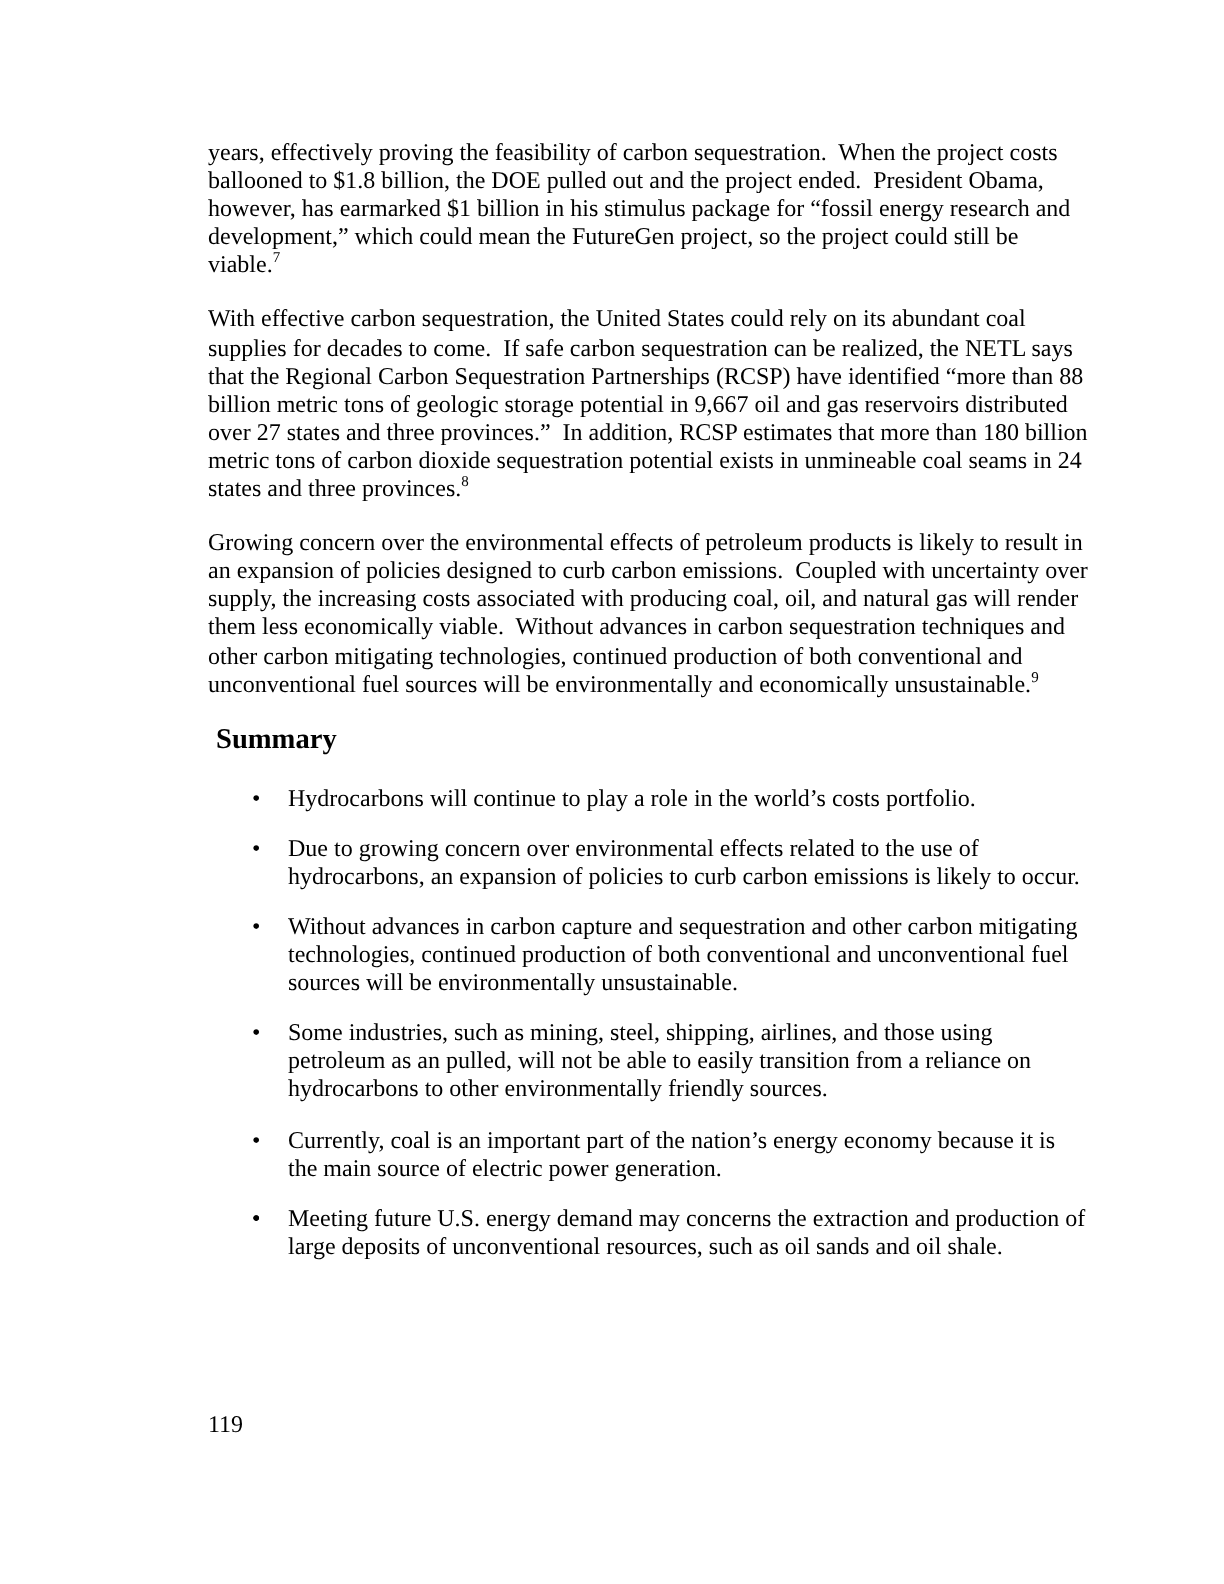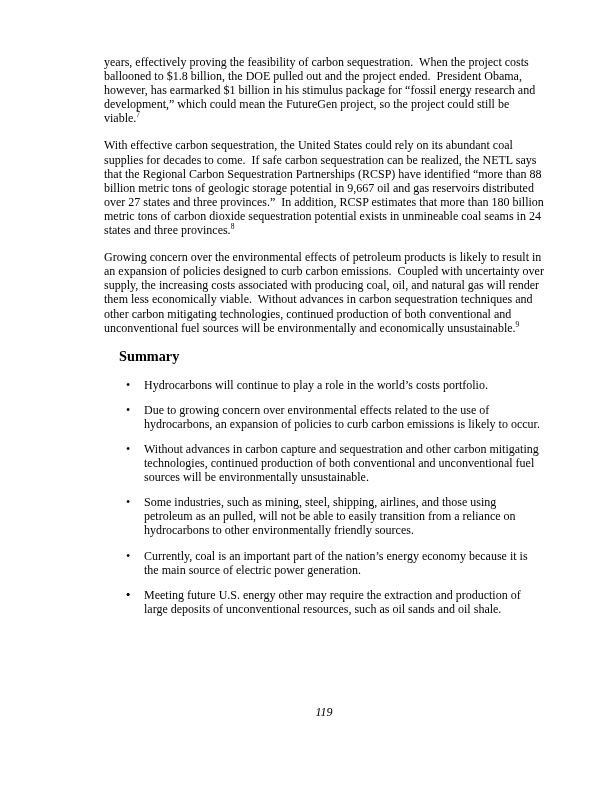--- a/index.html
+++ b/index.html
@@ -12,40 +12,40 @@
     width: 612px;
     height: 792px;
     background: #ffffff;
     color: #000000;
     font-family: "Liberation Serif", "DejaVu Serif", serif;
     overflow: hidden;
   }
   .content {
     position: absolute;
     left: 104px;
-    top: 55px;
+    top: 69px;
     width: 440px;
     font-size: 12px;
     line-height: 14.1px;
     text-align: left;
   }
   .para {
     margin: 0 0 13px 0;
     white-space: pre-wrap;
   }
   .para sup {
     font-size: 7.5px;
     line-height: 0;
     vertical-align: super;
   }
   .heading {
     font-size: 14.3px;
     line-height: 17px;
     font-weight: bold;
-    margin: 0 0 13px 15px;
+    margin: 0 0 13px 4px;
   }
   ul.bullets {
     list-style: none;
     margin: 0;
     padding: 0 0 0 40px;
   }
   ul.bullets li {
     position: relative;
     margin: 0 0 11px 0;
     white-space: pre-wrap;
@@ -56,24 +56,23 @@
   ul.bullets li .bullet-glyph {
     position: absolute;
     left: -18px;
     top: 0;
   }
   .page-number {
     position: absolute;
     left: 104px;
     top: 705px;
     width: 440px;
-    text-align: center;
+    text-align: left;
     font-size: 12px;
     line-height: 14.1px;
-    font-style: italic;
   }
 </style>
 </head>
 <body>
 
 <div class="page">
   <div class="content">
 
     <p class="para"><span>years, effectively proving the feasibility of carbon sequestration.  When the project costs ballooned to $1.8 billion, the DOE pulled out and the project ended.  President Obama, however, has earmarked $1 billion in his stimulus package for “fossil energy research and development,” which could mean the FutureGen project, so the project could still be viable.</span><sup>7</sup></p>
 
@@ -83,19 +82,19 @@
 
     <h2 class="heading">Summary</h2>
 
     <ul class="bullets">
       <li><span class="bullet-glyph">•</span><span>Hydrocarbons will continue to play a role in the world’s costs portfolio.</span></li>
       <li><span class="bullet-glyph">•</span><span>Due to growing concern over environmental effects related to the use of hydrocarbons, an expansion of policies to curb carbon emissions is likely to occur.</span></li>
       <li><span class="bullet-glyph">•</span><span>Without advances in carbon capture and sequestration and other carbon mitigating technologies, continued production of both conventional and unconventional fuel sources will be environmentally unsustainable.</span></li>
       <li><span class="bullet-glyph">•</span><span>Some industries, such as mining, steel, shipping, airlines, and those using petroleum as an pulled, will not be able to easily transition from a reliance on hydrocarbons to other environmentally friendly sources.</span></li>
       <li><span class="bullet-glyph">•</span><span>Currently, coal is an important part of the nation’s energy economy because it is the main source of electric power generation.</span></li>
       <li><span class="bullet-glyph">•</span></li>
-      <li><span class="bullet-glyph">•</span><span>Meeting future U.S. energy other may require the extraction and production of large deposits of unconventional resources, such as oil sands and oil shale.</span></li>
+      <li><span class="bullet-glyph">•</span><span>Meeting future U.S. energy demand may concerns the extraction and production of large deposits of unconventional resources, such as oil sands and oil shale.</span></li>
     </ul>
 
   </div>
 
   <div class="page-number">119</div>
 </div>
 
 </body></html>

